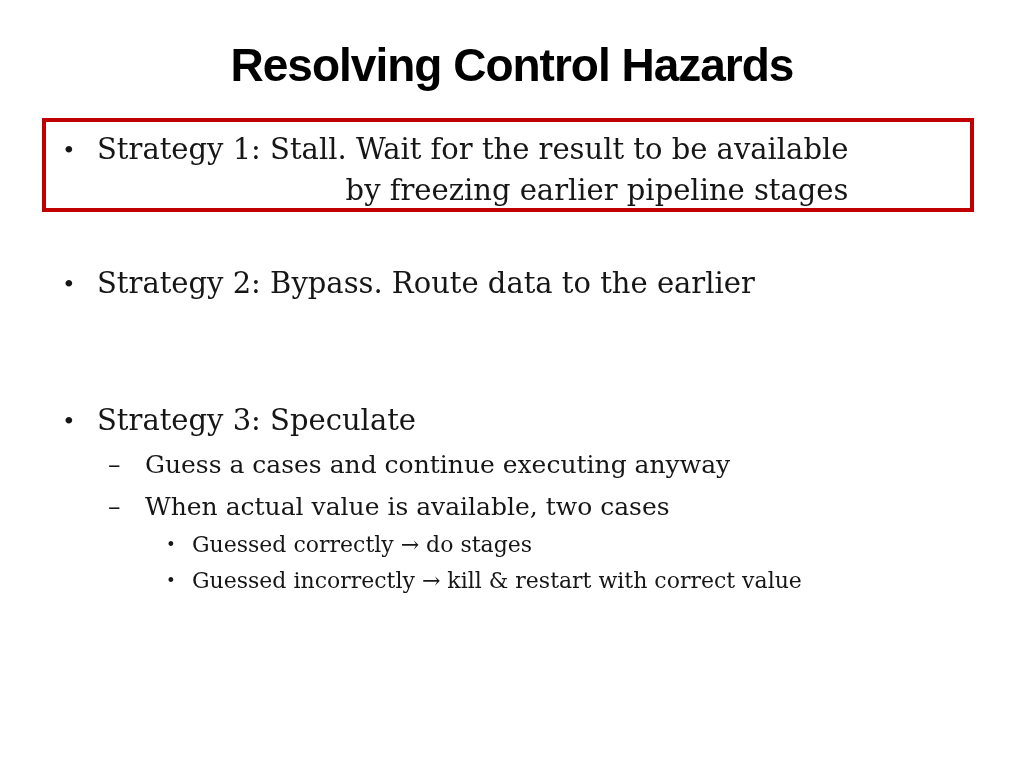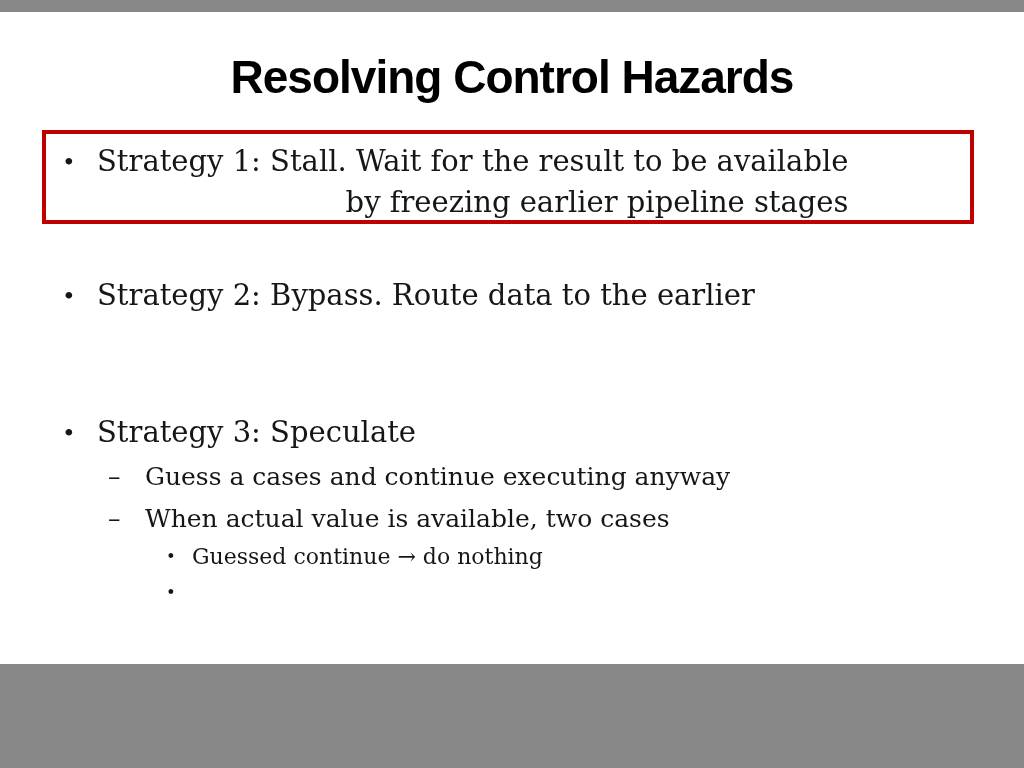--- a/index.html
+++ b/index.html
@@ -3,26 +3,26 @@
 <meta charset="utf-8">
 <style>
   :root{
     --box-border:#c00000;
     --text-color:#161616;
     --bg:#ffffff;
   }
   html,body{margin:0;padding:0;background:#888;}
   .slide{
     position:relative;
-    width:1024px;height:652px;
+    width:1024px;height:768px;
     background:var(--bg);
     color:var(--text-color);
     font-family:"DejaVu Serif","Liberation Serif",serif;
     overflow:hidden;
-    margin:12px auto;
+    margin:0 auto;
   }
   .title{
     position:absolute;
     top:38px;left:0;width:100%;
     margin:0;
     text-align:center;
     font-family:"Liberation Sans","DejaVu Sans",sans-serif;
     font-weight:700;
     font-size:46px;
     letter-spacing:-1px;
@@ -100,21 +100,24 @@
   <div class="row lvl2 d2">
     <span class="marker">–</span>
     <div class="lines">
       <div>When actual value is available, two cases</div>
     </div>
   </div>
 
   <div class="row lvl3 s1">
     <span class="marker">•</span>
     <div class="lines">
-      <div>Guessed continue → do nothing</div>
+      <div>Guessed correctly → do stages</div>
     </div>
   </div>
 
   <div class="row lvl3 s2">
     <span class="marker">•</span>
+    <div class="lines">
+      <div>Guessed incorrectly → kill &amp; restart with correct value</div>
+    </div>
   </div>
 
 </div>
 
 </body></html>

